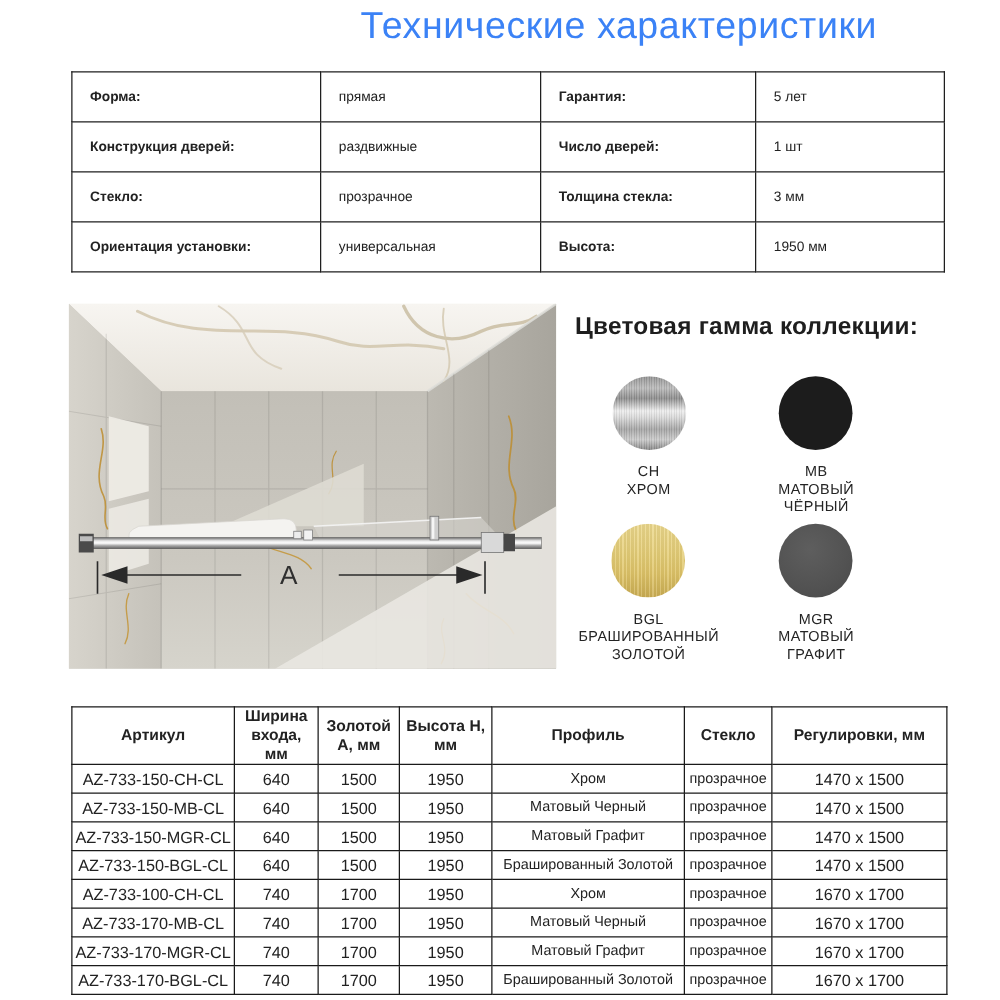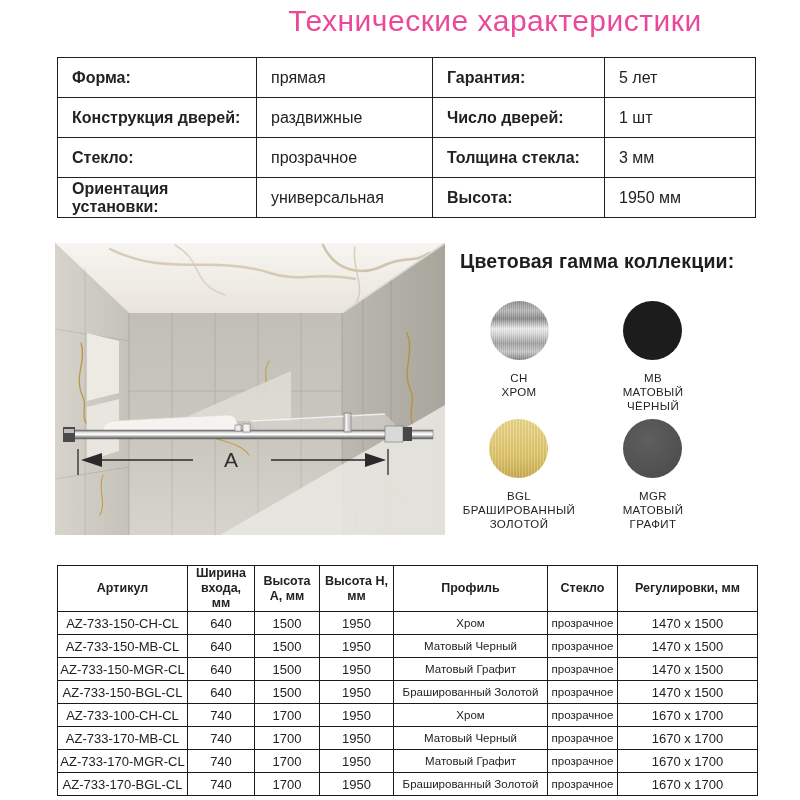--- a/index.html
+++ b/index.html
@@ -3,30 +3,30 @@
 <meta charset="utf-8">
 <style>
   html,body{margin:0;padding:0;}
   body{
     width:800px;height:800px;position:relative;background:#ffffff;
     font-family:"Liberation Sans", sans-serif;color:#222;overflow:hidden;
   }
   
   .page-title{
     position:absolute;top:4px;left:190px;width:610px;
-    font-size:30px;font-weight:400;letter-spacing:.5px;color:#ec4899;
+    font-size:30px;font-weight:400;letter-spacing:.5px;color:#3b82f6;
     text-align:center;white-space:nowrap;
   }
   
   table{border-collapse:collapse;}
   .spec-table{
     position:absolute;left:57px;top:57px;width:698px;table-layout:fixed;
   }
   .spec-table td{
-    border:1px solid #1f1f1f;height:39px;font-size:16px;
+    border:1px solid #1f1f1f;height:39px;font-size:11px;
     padding:0 6px 0 14px;vertical-align:middle;background:#fff;
   }
   .spec-table td.lbl{font-weight:700;}
   
   .image-wrap{position:absolute;left:55px;top:243px;width:390px;height:292px;}
   .image-wrap svg{display:block;width:390px;height:292px;}
   
   .colors-title{
     position:absolute;left:460px;top:250px;width:330px;
     font-size:19.5px;font-weight:700;color:#1e1e1e;letter-spacing:.2px;
@@ -254,21 +254,21 @@
       <col style="width:65px">
       <col style="width:74px">
     <col style="width:154px">
       <col style="width:70px">
       <col style="width:140px">
   </colgroup>
   <thead>
     <tr>
       <th>Артикул</th>
       <th>Ширина входа, мм</th>
-      <th>Высота А, мм</th>
+      <th>Золотой А, мм</th>
       <th>Высота Н, мм</th>
       <th>Профиль</th>
       <th>Стекло</th>
       <th>Регулировки, мм</th>
     </tr>
   </thead>
   <tbody>
     <tr>
       <td>AZ-733-150-CH-CL</td>
       <td>640</td>

